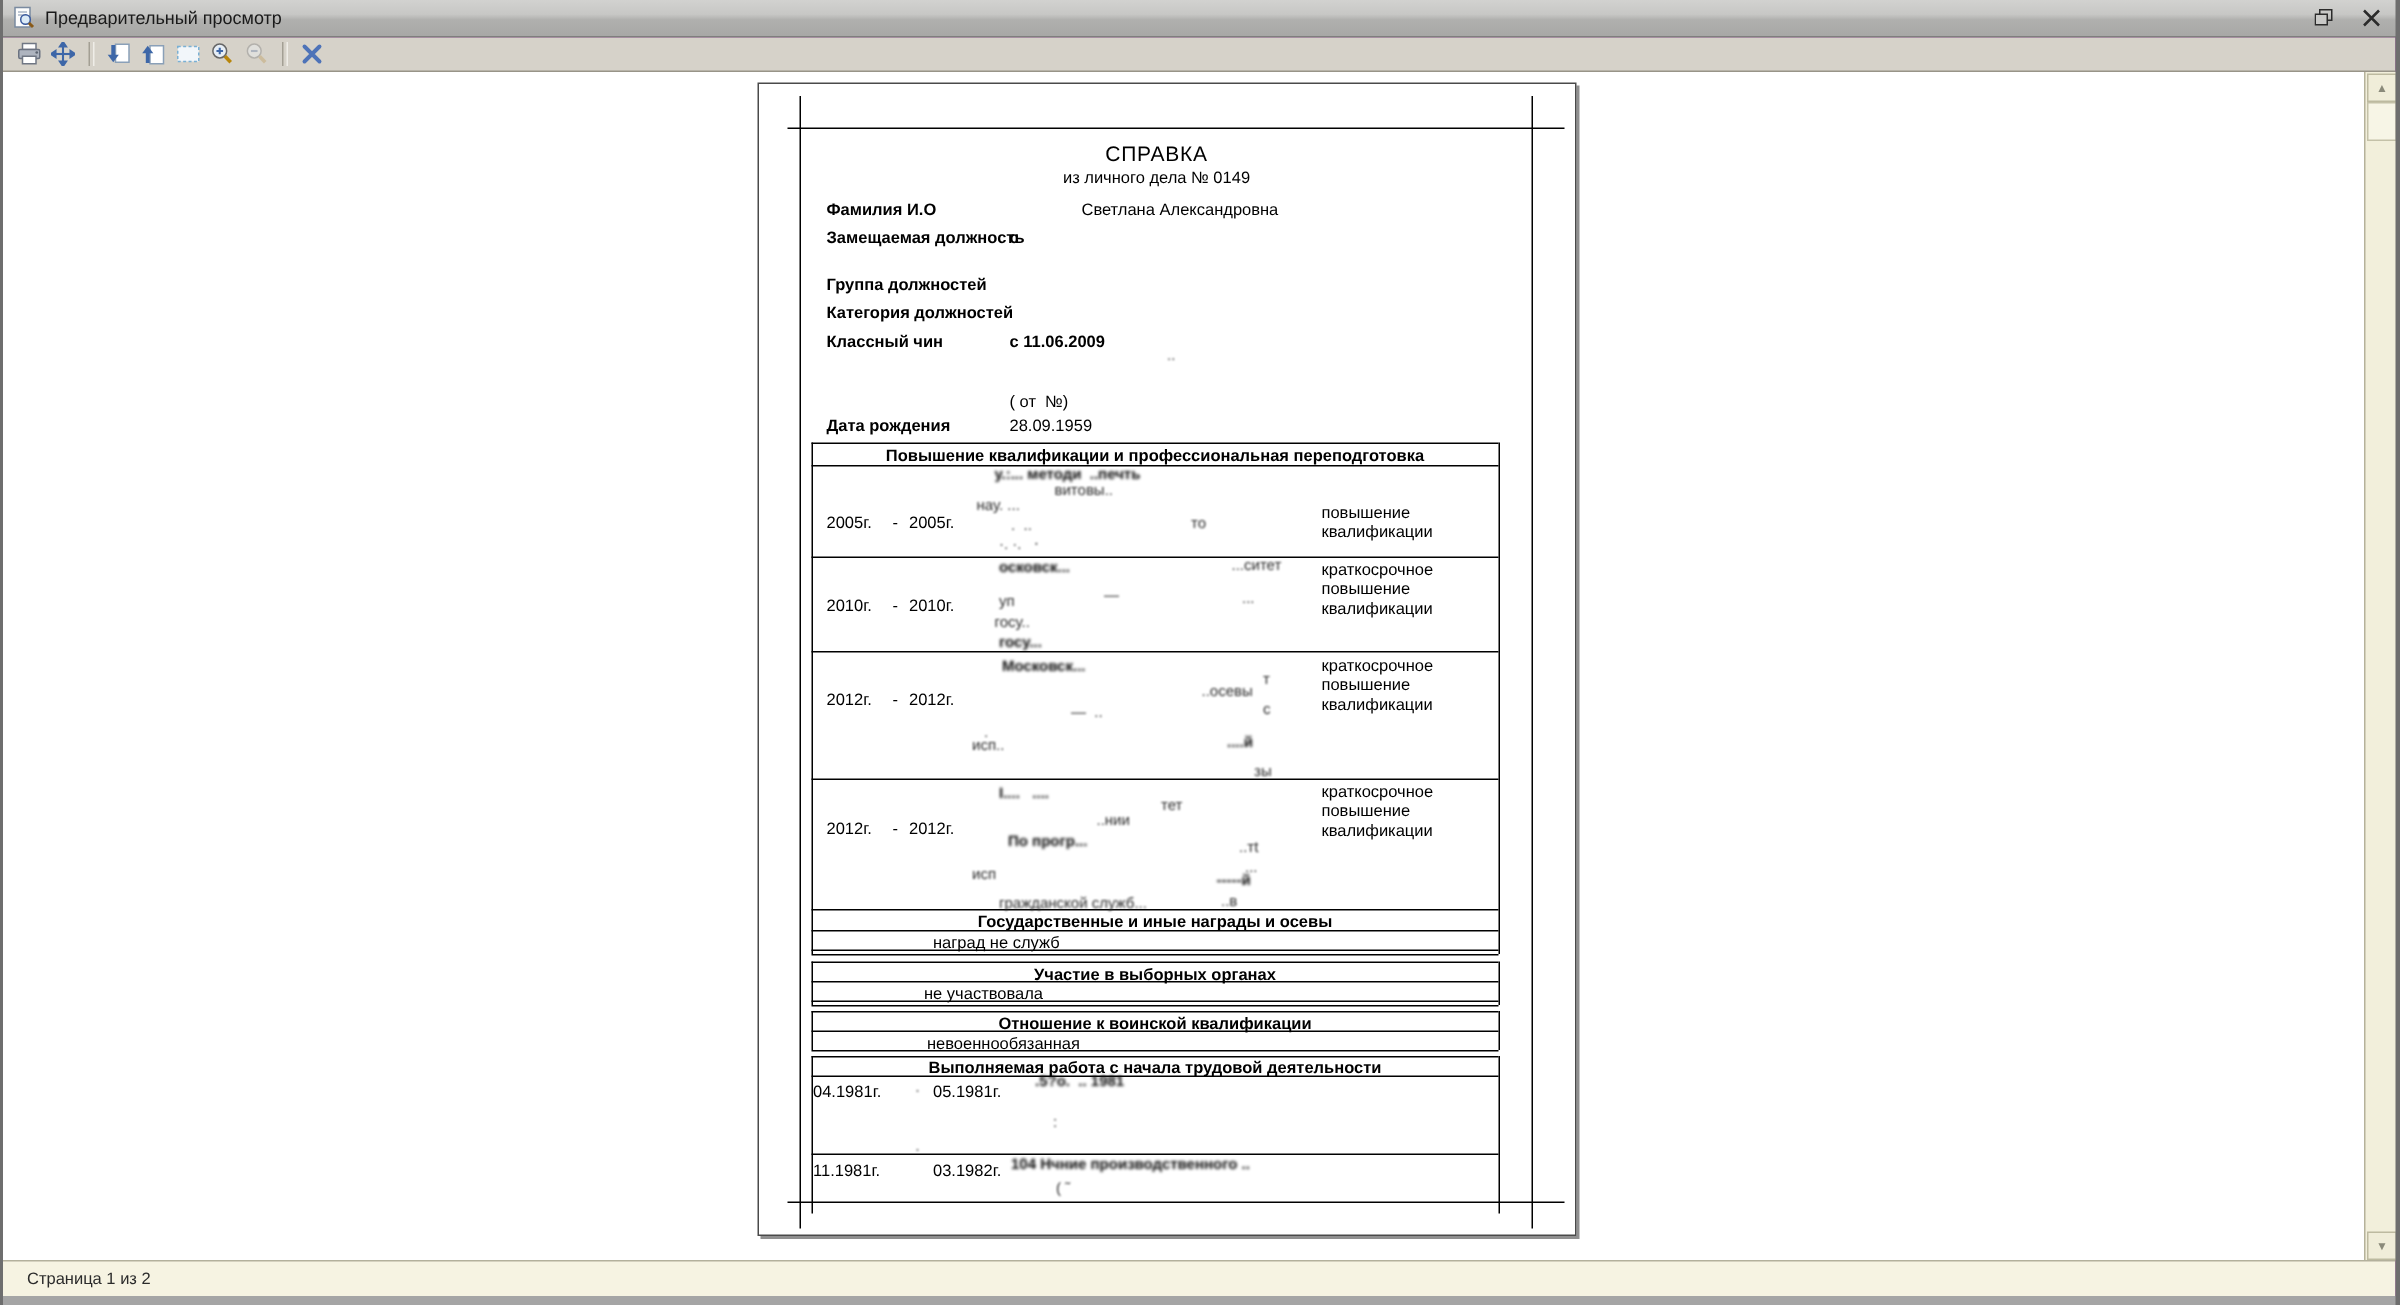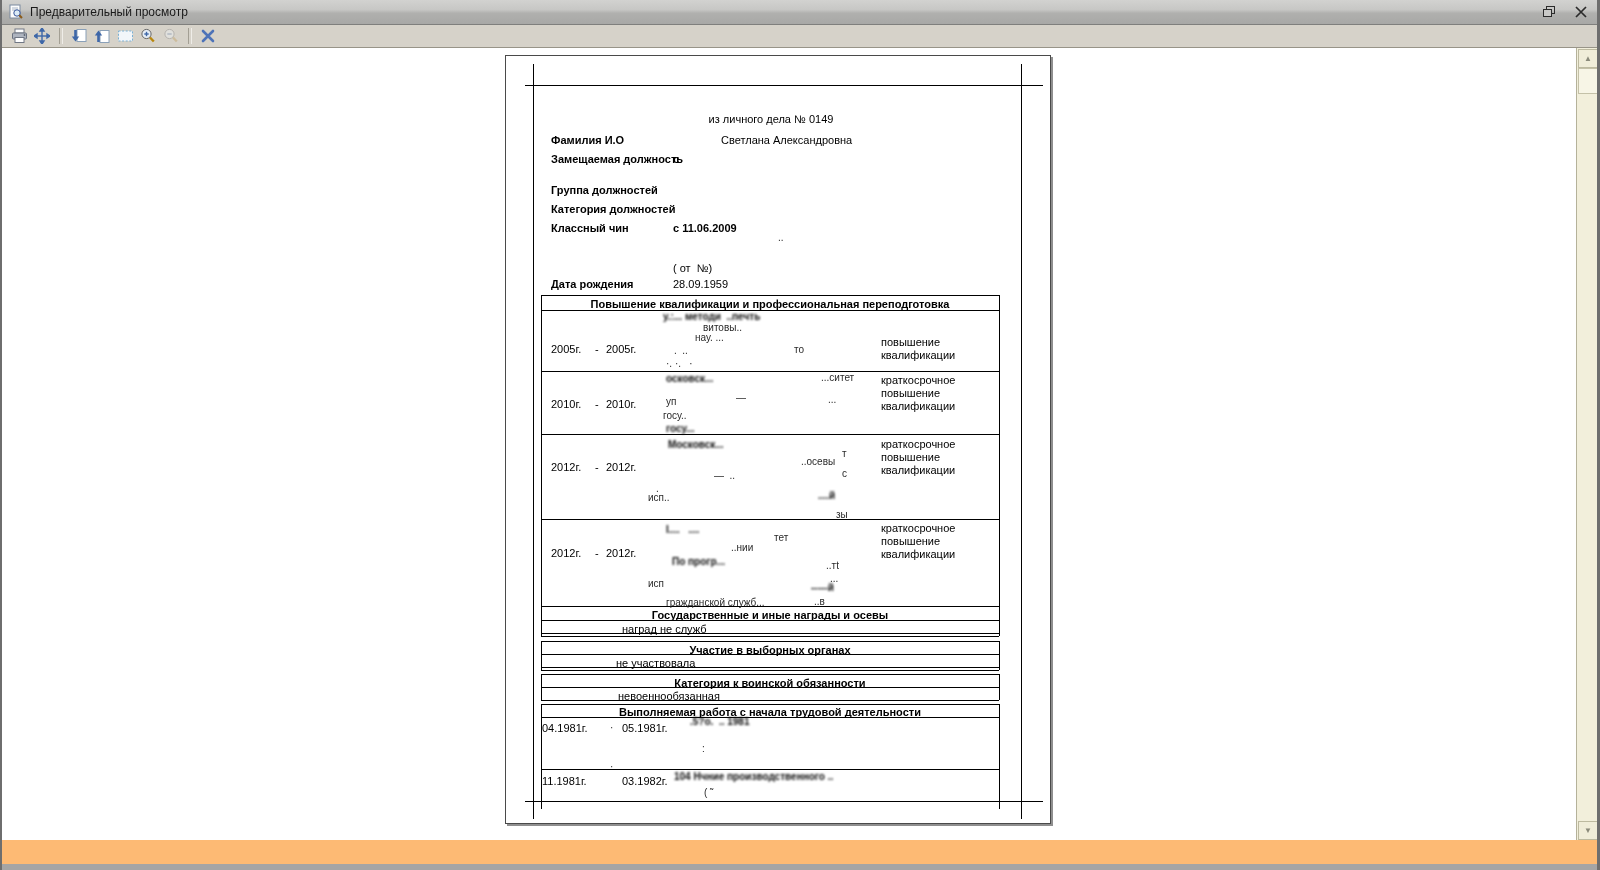--- a/index.html
+++ b/index.html
@@ -1,16 +1,16 @@
 <!DOCTYPE html>
 <html><head>
 <meta charset="utf-8">
 <style>
   html,body{margin:0;padding:0;background:#a6a6a6;font-family:"Liberation Sans","DejaVu Sans",sans-serif;}
-  .window{position:relative;width:1600px;height:870px;background:#fdba74;overflow:hidden;}
+  .window{position:relative;width:1600px;height:870px;background:#701a75;overflow:hidden;}
   
   .titlebar{position:absolute;left:0;top:0;width:1600px;height:24px;
     background:linear-gradient(180deg,#d2d2d0 0%,#c7c7c5 40%,#b0b0ae 55%,#a8a8a6 100%);
     border-bottom:1px solid #7f7f7d;display:flex;align-items:center;}
   .win-icon{width:16px;height:16px;margin:0 6px 0 8px;flex:0 0 auto;}
   .title-text{font-size:12px;color:#1a1a1a;}
   .win-buttons{position:absolute;right:8px;top:0;height:24px;display:flex;align-items:center;gap:10px;}
   .win-btn{width:22px;height:20px;display:flex;align-items:center;justify-content:center;cursor:default;}
   .frame-left{position:absolute;left:0;top:0;width:2px;height:870px;background:#6e6e6e;z-index:9;}
   .frame-right{position:absolute;right:0;top:0;width:3px;height:870px;background:#6e6e6e;z-index:9;}
@@ -157,20 +157,21 @@
     <div class="tb-sep"></div>
     <div class="tb-btn">
       <svg width="14" height="14" viewBox="0 0 14 14">
         <path d="M2 2 L12 12 M12 2 L2 12" stroke="#4e73b8" stroke-width="2.6" stroke-linecap="round"></path>
       </svg>
     </div>
   </div>
 
   <div class="content">
     <div class="page" id="doc-page">
+      <div class="doc-title">СПРАВКА</div>
       <div class="doc-subtitle">из личного дела № 0149</div>
 
       <span class="lbl fr0">Фамилия И.О</span>
       <span class="val fr0 fr0v">Светлана Александровна</span>
       <span class="lbl fr1">Замещаемая должность</span>
       <span class="val fr1 vb">с</span>
       <span class="lbl fr2">Группа должностей</span>
       <span class="val fr2"></span>
       <span class="lbl fr3">Категория должностей</span>
       <span class="val fr3"></span>
@@ -203,21 +204,21 @@
         <span class="qd-from">2012г.</span>
         <span class="qd-dash">-</span>
         <span class="qd-to">2012г.</span>
       </div>
       <div class="qtype qt3">краткосрочное повышение квалификации</div>
 
       <div class="sec-head" style="top:553px">Государственные и иные награды и осевы</div>
       <div class="sec-val" style="left:116px;top:567px">наград не служб</div>
       <div class="sec-head" style="top:588px">Участие в выборных органах</div>
       <div class="sec-val" style="left:110px;top:601px">не участвовала</div>
-      <div class="sec-head" style="top:621px">Категория к воинской обязанности</div>
+      <div class="sec-head" style="top:621px">Отношение к воинской квалификации</div>
       <div class="sec-val" style="left:112px;top:634px">невоеннообязанная</div>
 
       <div class="sec-head" style="top:650px">Выполняемая работа с начала трудовой деятельности</div>
       <div class="qdates wr0">
         <span class="wd-from">04.1981г.</span>
         <span class="wd-to">05.1981г.</span>
       </div>
       <div class="qdates wr1">
         <span class="wd-from">11.1981г.</span>
         <span class="wd-to">03.1982г.</span>
@@ -251,21 +252,21 @@
         <div class="vline" style="left: 493px; top: 618px; height: 26px;"></div>
         <div class="vline" style="left: 35px; top: 648px; height: 105px;"></div>
         <div class="vline" style="left: 493px; top: 648px; height: 105px;"></div>
         <div class="mark" style="left: 27px; top: 8px; width: 1px; height: 755px;"></div>
         <div class="mark" style="left: 515px; top: 8px; width: 1px; height: 755px;"></div>
         <div class="mark" style="left: 19px; top: 29px; width: 518px; height: 1px;"></div>
         <div class="mark" style="left: 19px; top: 745px; width: 518px; height: 1px;"></div>
         <span class="frag" style="left: 272px; top: 176px;">..</span>
         <span class="frag fb" style="left: 157px; top: 255px;">у.:... методи  ..печть</span>
         <span class="frag" style="left: 197px; top: 266px;">витовы..</span>
-        <span class="frag" style="left: 145px; top: 276px; margin-left: 44px;">нау. ...</span>
+        <span class="frag" style="left: 145px; top: 276px;">нау. ...</span>
         <span class="frag" style="left: 168px; top: 289px;">.  ..</span>
         <span class="frag" style="left: 288px; top: 288px;">то</span>
         <span class="frag" style="left: 160px; top: 302px;">·. ·.   ⋅</span>
         <span class="frag fb" style="left: 160px; top: 317px;">осковск...</span>
         <span class="frag" style="left: 315px; top: 316px;">...ситет</span>
         <span class="frag" style="left: 160px; top: 340px;">уп</span>
         <span class="frag" style="left: 230px; top: 336px;">—</span>
         <span class="frag" style="left: 322px; top: 338px;">...</span>
         <span class="frag" style="left: 157px; top: 354px;">госу..</span>
         <span class="frag fb" style="left: 160px; top: 367px;">госу...</span>
@@ -300,16 +301,19 @@
   <div class="scrollbar">
     <div class="sb-btn sb-up">
       <span>▲</span>
     </div>
     <div class="sb-thumb"></div>
     <div class="sb-btn sb-down">
       <span>▼</span>
     </div>
   </div>
 
+  <div class="statusbar">
+    <span class="status-text">Страница 1 из 2</span>
+  </div>
   <div class="bottomstrip"></div>
   <div class="frame-left"></div>
   <div class="frame-right"></div>
 </div>
 
 </body></html>

